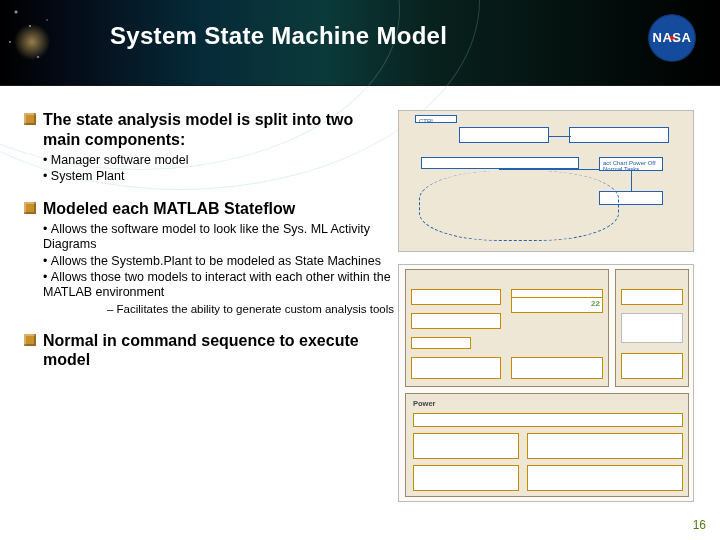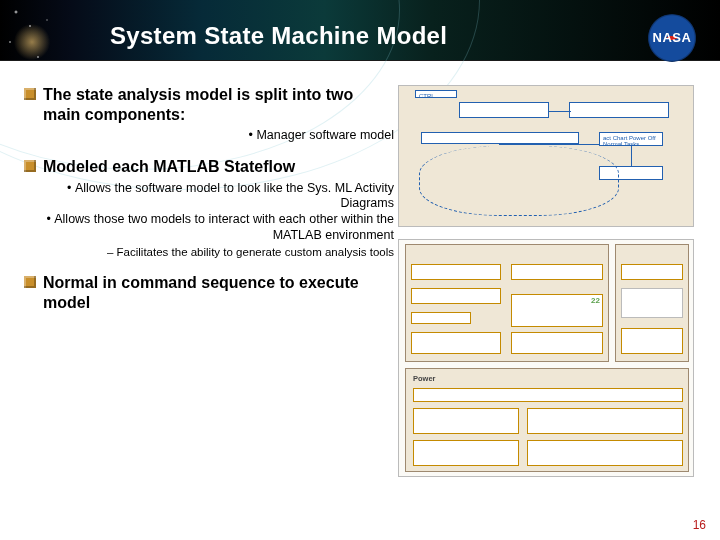--- a/index.html
+++ b/index.html
@@ -1,20 +1,20 @@
 <!DOCTYPE html>
 <html><head>
 <meta charset="utf-8">
 <style>
   * { margin: 0; padding: 0; box-sizing: border-box; }
   html, body { width: 720px; height: 540px; overflow: hidden; font-family: Arial, Helvetica, sans-serif; background: #fff; }
   .slide { position: relative; width: 720px; height: 540px; }
   .header {
     position: relative;
-    height: 61px;
+    height: 86px;
     background: linear-gradient(90deg, #000 0%, #050b18 10%, #062a38 28%, #0b3a3a 45%, #08211d 60%, #000 100%);
     border-bottom: 1px solid #1a1a1a;
   }
   .stars {
     position: absolute; left: 2px; top: 2px; width: 56px; height: 71px;
     background:
       radial-gradient(2px 2px at 14px 10px, #fff, transparent),
       radial-gradient(1.5px 1.5px at 28px 24px, #eee, transparent),
       radial-gradient(1.3px 1.3px at 8px 40px, #eee, transparent),
       radial-gradient(1.5px 1.5px at 36px 55px, #ddd, transparent),
@@ -55,21 +55,21 @@
   ul.main { list-style: none; }
   ul.main > li { margin-bottom: 14px; }
   .bullet-row { display: flex; align-items: flex-start; }
   .bullet-row .sq {
     flex: 0 0 12px; height: 12px; margin-top: 3px; margin-right: 7px;
     background: #c98f2b;
     box-shadow: inset -2px -2px 0 rgba(0,0,0,0.25), inset 2px 2px 0 rgba(255,255,255,0.3);
   }
   .bullet-row .txt { font-weight: bold; font-size: 16px; line-height: 1.22; color: #000; }
 
-  ul.sub { list-style: none; margin: 4px 0 0 19px; text-align: right; }
+  ul.sub { list-style: none; margin: 4px 0 0 19px; }
   ul.sub > li { font-size: 12.5px; line-height: 1.22; color: #000; margin-bottom: 1px; }
   ul.sub > li::before { content: "\2022\00a0"; color: #000; }
   ul.subsub { list-style: none; margin: 2px 0 0 14px; }
   ul.subsub > li { font-size: 11.5px; line-height: 1.25; }
   ul.subsub > li::before { content: "\2013\00a0"; }
 
   .diagram {
     border: 1px solid #bbb; background: #efe7d6; width: 296px;
     margin-bottom: 12px; position: relative;
   }
@@ -103,37 +103,37 @@
   .d2 .strip {
     position: absolute; border: 1px solid #c48a00; background: #fff;
     font-size: 5.5px; color: #888; padding: 1px 2px; overflow: hidden;
   }
   .d2 .p1-label { left: 10px; top: 8px; font-size: 7px; color: #444; position: absolute; }
   .d2 .p2-label { position: absolute; left: 220px; top: 8px; font-size: 7px; color: #444; }
   .d2 .p3-label { position: absolute; left: 14px; top: 134px; font-size: 7.5px; color: #444; font-weight: bold; }
   .d2 .strip.s1 { left: 12px; top: 24px; width: 90px; height: 16px; }
   .d2 .strip.s2 { left: 112px; top: 24px; width: 92px; height: 16px; }
   .d2 .strip.s3 { left: 12px; top: 48px; width: 90px; height: 16px; }
-  .d2 .strip.s4 { left: 112px; top: 54px; width: 92px; height: 33px; text-align: center; }
+  .d2 .strip.s4 { left: 112px; top: 32px; width: 92px; height: 16px; text-align: center; }
   .d2 .strip.s5 { left: 12px; top: 72px; width: 60px; height: 12px; }
   .d2 .strip.s6 { left: 12px; top: 92px; width: 90px; height: 22px; }
   .d2 .strip.s6b { left: 112px; top: 92px; width: 92px; height: 22px; }
   .d2 .strip.s7 { left: 222px; top: 24px; width: 62px; height: 16px; }
   .d2 .strip.s8 { left: 222px; top: 48px; width: 62px; height: 30px; border-color:#bbb; }
   .d2 .strip.s9 { left: 222px; top: 88px; width: 62px; height: 26px; }
   .d2 .strip .num { position: absolute; right: 2px; top: 1px; font-size: 8px; color: #5aa04c; font-weight: bold; }
   .d2 .strip.p3a { left: 14px; top: 148px; width: 270px; height: 14px; }
   .d2 .strip.p3b { left: 14px; top: 168px; width: 106px; height: 26px; }
   .d2 .strip.p3c { left: 128px; top: 168px; width: 156px; height: 26px; }
   .d2 .strip.p3d { left: 14px; top: 200px; width: 106px; height: 26px; }
   .d2 .strip.p3e { left: 128px; top: 200px; width: 156px; height: 26px; }
 
   .page-num {
     position: absolute; right: 14px; bottom: 8px;
-    font-size: 12px; color: #b91c1c;
+    font-size: 12px; color: #4d7c0f;
   }
 </style>
 </head>
 <body>
 
 <div class="slide">
 
   <div class="header">
     <div class="stars"></div>
     <div class="orbit-arc"></div>
@@ -146,30 +146,32 @@
     <div class="left">
       <ul class="main">
 
         <li>
           <div class="bullet-row">
             <div class="sq"></div>
             <div class="txt">The state analysis model is split into two main components:</div>
           </div>
           <ul class="sub">
             <li><span>Manager software model</span></li>
+            <li><span>System Plant</span></li>
           </ul>
         </li>
 
         <li>
           <div class="bullet-row">
             <div class="sq"></div>
             <div class="txt">Modeled each MATLAB Stateflow</div>
           </div>
           <ul class="sub">
             <li><span>Allows the software model to look like the Sys. ML Activity Diagrams</span></li>
+            <li><span>Allows the Systemb.Plant to be modeled as State Machines</span></li>
             <li><span>Allows those two models to interact with each other within the MATLAB environment</span></li>
           </ul>
           <ul class="subsub" style="margin-left:33px;text-align:right;">
             <li><span>Facilitates the ability to generate custom analysis tools</span></li>
           </ul>
         </li>
 
         <li>
           <div class="bullet-row">
             <div class="sq"></div>

